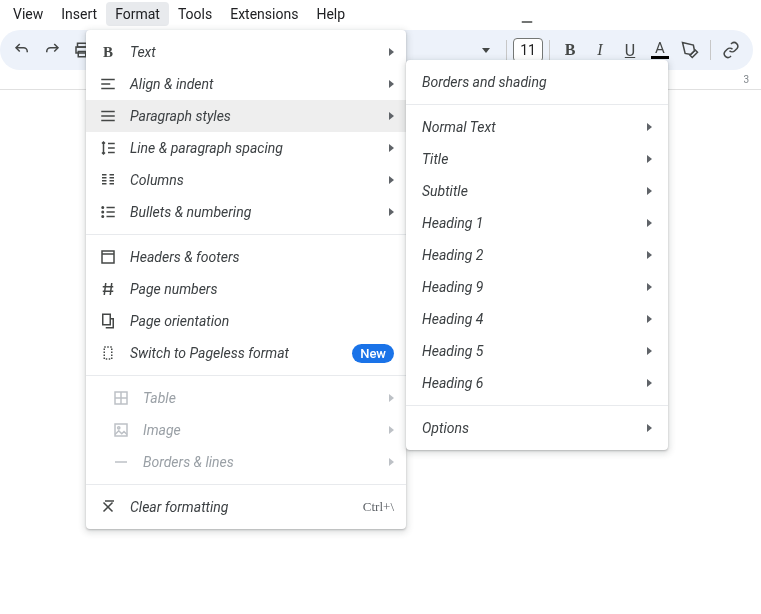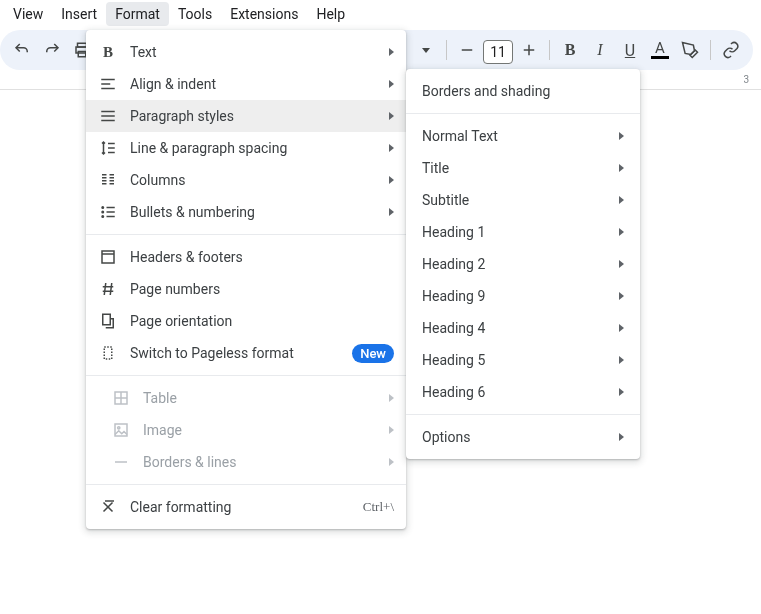--- a/index.html
+++ b/index.html
@@ -42,21 +42,21 @@
   .tbtn {
     width: 28px; height: 28px;
     display: flex; align-items: center; justify-content: center;
     border-radius: 4px; cursor: pointer;
     color: #444746;
   }
   .tbtn svg { width: 18px; height: 18px; }
   .toolbar-gap { flex: 1; }
   .toolbar-sep { width:1px; height:20px; background:#c7c7c7; margin:0 4px; }
   .font-size-box {
-    display: flex; align-items: flex-end; gap: 2px;
+    display: flex; align-items: flex-start; gap: 2px; flex-direction: column;
   }
   .font-size-input {
     width: 30px; height: 24px; border:1px solid #747775; border-radius:4px;
     display:flex; align-items:center; justify-content:center;
     font-size:14px; color:#1f1f1f; background:#fff;
   }
   .bold-b { font-weight: 700; font-size:16px; font-family: Georgia, serif; }
   .italic-i { font-style: italic; font-size:16px; font-family: Georgia, serif; }
   .underline-u { text-decoration: underline; font-size:16px; }
   .text-color {
@@ -80,37 +80,37 @@
 
   .dropdown {
     position: absolute;
     background:#fff;
     border-radius: 4px;
     box-shadow: 0 2px 6px 2px rgba(60,64,67,.15), 0 1px 2px rgba(60,64,67,.3);
     padding: 6px 0;
     z-index: 10;
   }
   .dd-format { left:86px; top:30px; width:320px; }
-  .dd-para { left:406px; top:69px; width:234px; }
+  .dd-para { left:406px; top:60px; width:262px; }
   .dd-item {
     display:flex; align-items:center;
     height:32px; padding:0 12px;
     font-size:14px; color:#3c4043;
     cursor:pointer; position:relative;
   }
   .dd-item.hovered { background:#eeeeee; }
   .dd-item.disabled { color:#9aa0a6; cursor:default;margin-left:13px; }
   .dd-icon {
     width:20px; height:20px; margin-right:12px;
     display:flex; align-items:center; justify-content:center;
     color:#444746;
   }
   .dd-item.disabled .dd-icon { color:#bdc1c6; }
   .dd-icon svg { width:18px; height:18px; }
-  .dd-label { flex:1; }
+  .dd-label { flex:1;font-style:italic; }
   .dd-arrow {
     width:0; height:0; border-top:4px solid transparent;
     border-bottom:4px solid transparent; border-left:5px solid #5f6368;
     margin-left:8px;
   }
   .dd-item.disabled .dd-arrow { border-left-color:#bdc1c6; }
   .dd-sep { height:1px; background:#e8eaed; margin:6px 0; }
   .new-pill {
     background:#1a73e8; color:#fff; font-size:13px;
     padding:2px 8px; border-radius:10px; font-weight:500;

